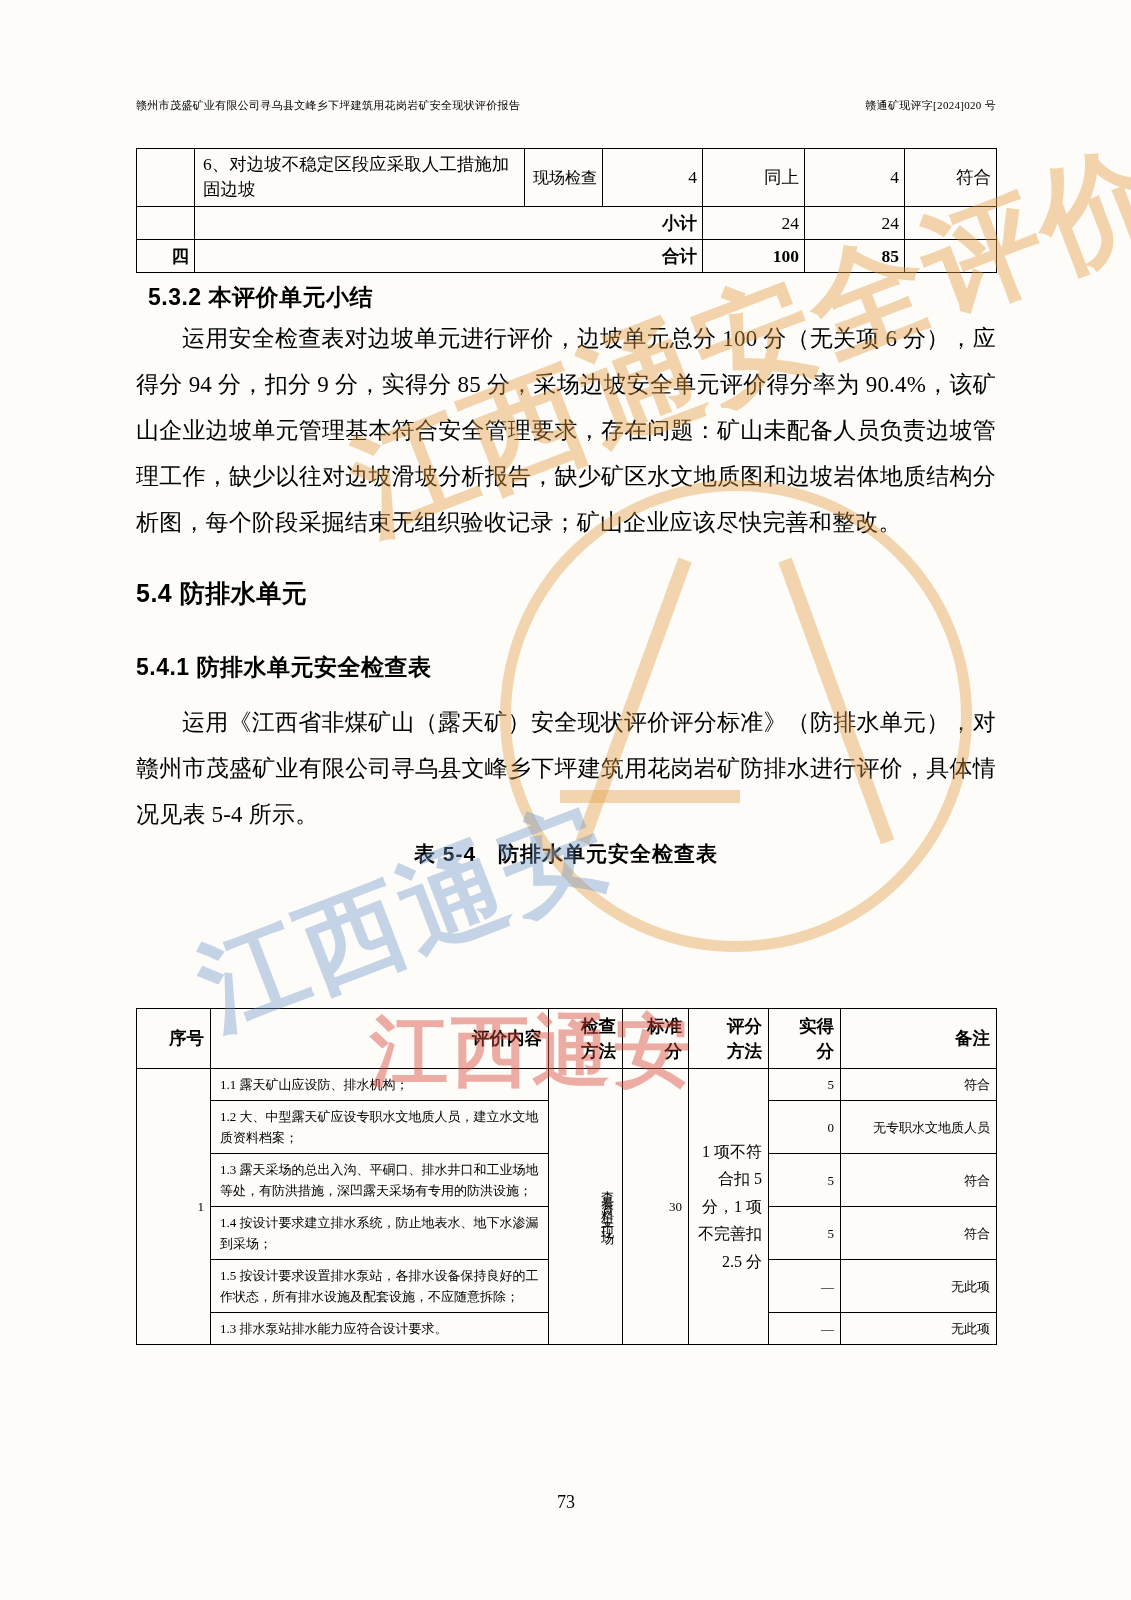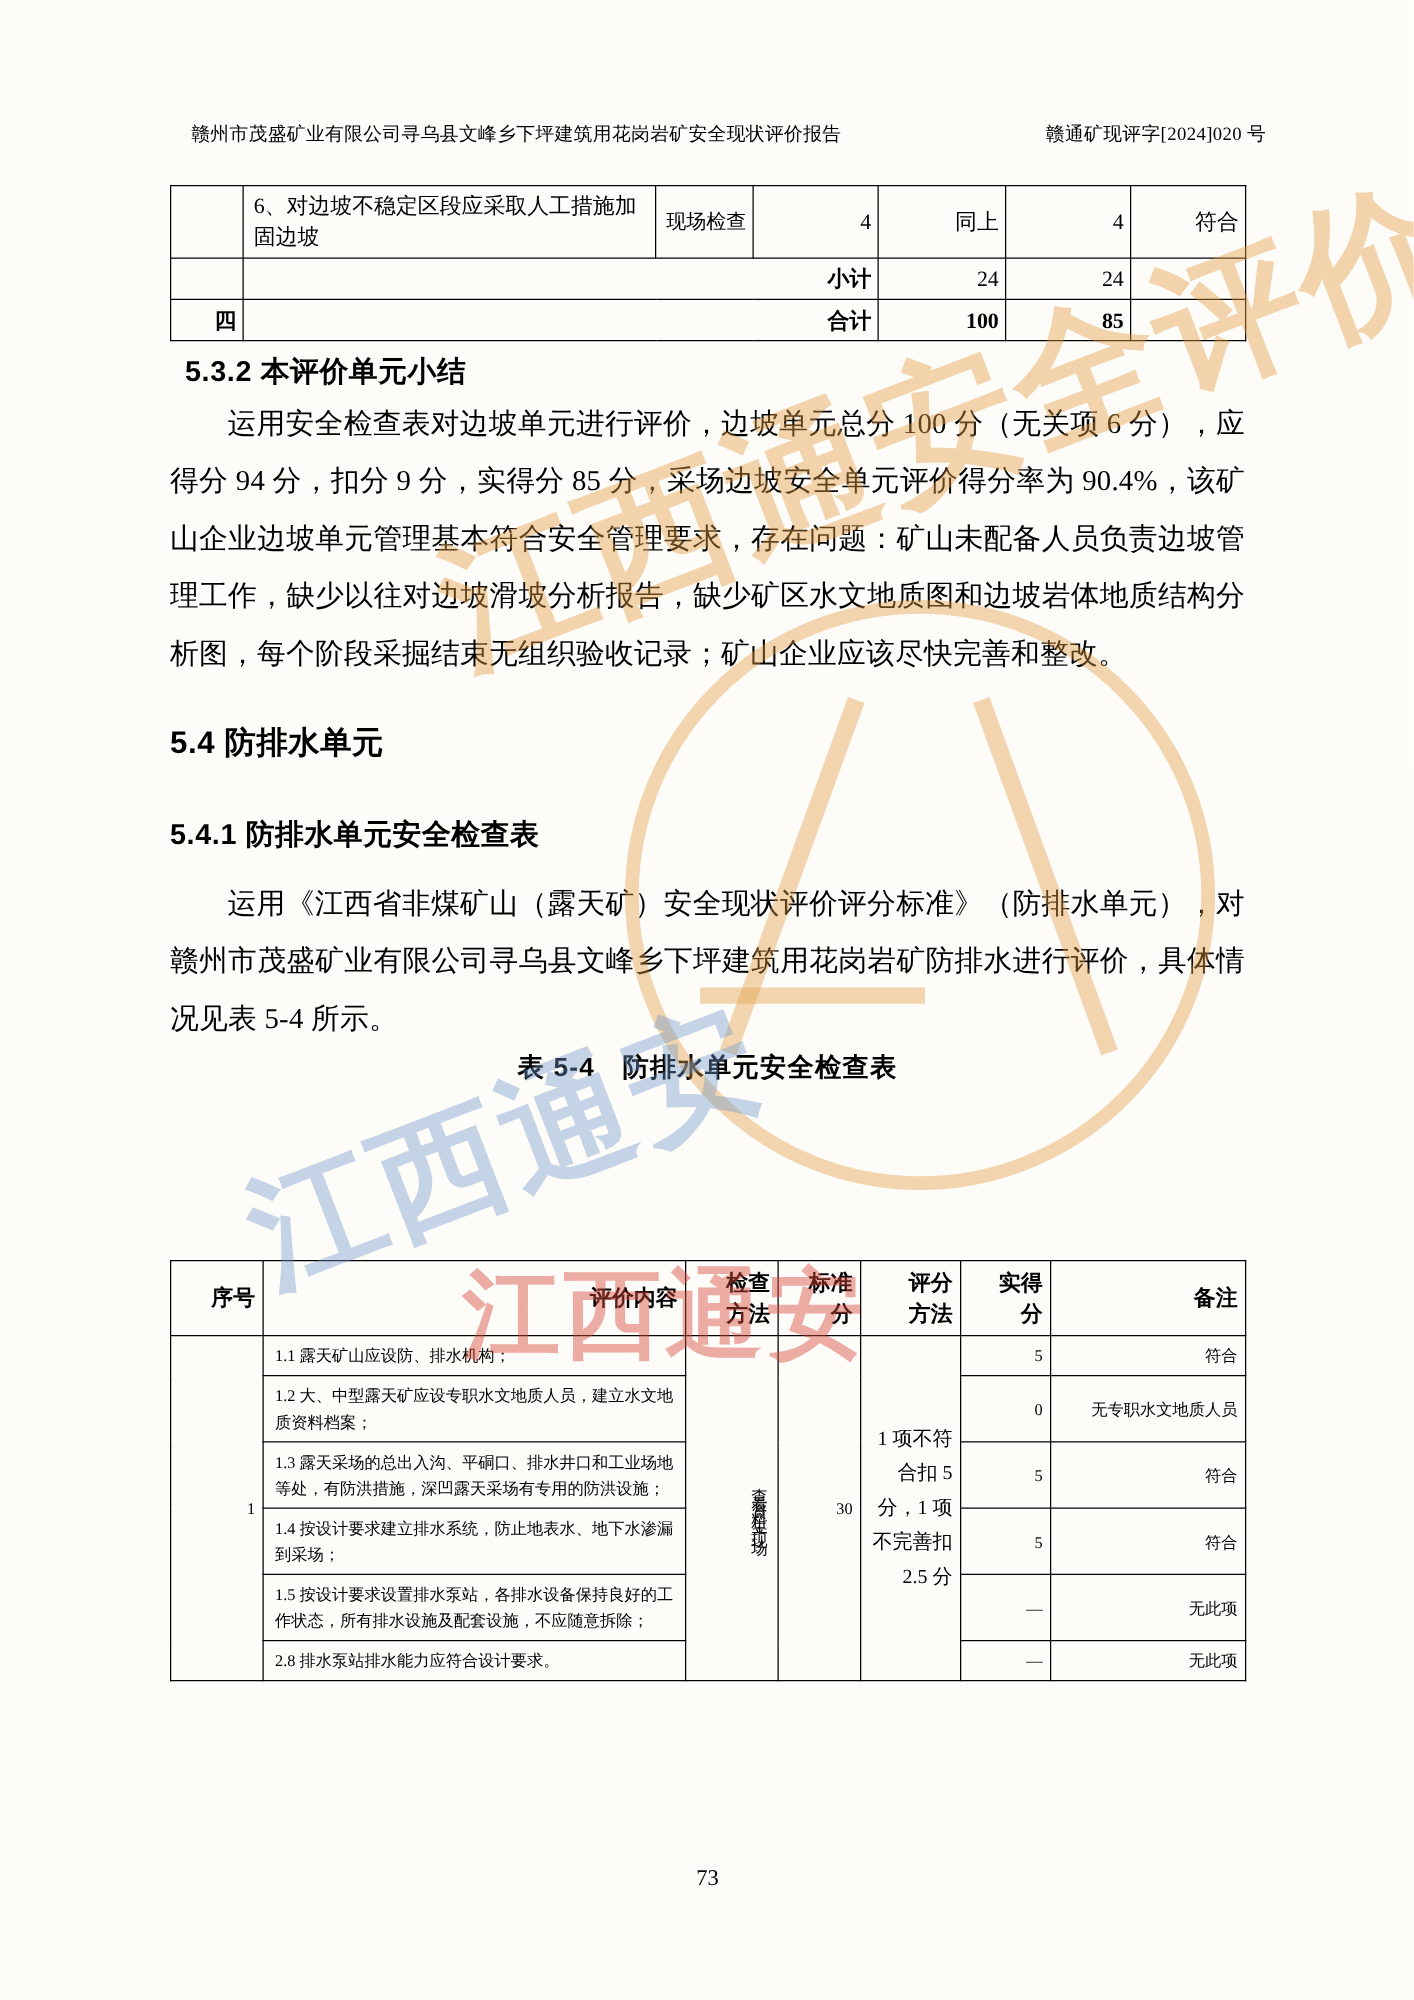--- a/index.html
+++ b/index.html
@@ -24,26 +24,26 @@
     left: 136px;
     top: 0;
     width: 860px;
     height: 1600px;
   }
 
   
   .header {
     position: absolute;
     top: 98px;
-    left: 17px;
+    left: 0;
     width: 860px;
     display: flex;
     justify-content: space-between;
     align-items: baseline;
-    font-size: 15px;
+    font-size: 11px;
     letter-spacing: 0.3px;
   }
   .header .h-left { white-space: nowrap; }
   .header .h-right { white-space: nowrap; }
 
   
   .watermark {
     position: absolute;
     left: 0; top: 0;
     width: 1131px; height: 1600px;
@@ -333,21 +333,21 @@
           <td class="itemtext">1.4 按设计要求建立排水系统，防止地表水、地下水渗漏到采场；</td>
           <td>5</td>
           <td>符合</td>
         </tr>
         <tr>
           <td class="itemtext">1.5 按设计要求设置排水泵站，各排水设备保持良好的工作状态，所有排水设施及配套设施，不应随意拆除；</td>
           <td>—</td>
           <td>无此项</td>
         </tr>
         <tr>
-          <td class="itemtext">2.8 排水泵站排水能力应符合设计要求。</td>
+          <td class="itemtext">1.3 排水泵站排水能力应符合设计要求。</td>
           <td>—</td>
           <td>无此项</td>
         </tr>
       </tbody>
     </table>
 
     <div class="pageno">73</div>
   </div>
 </div>
 

